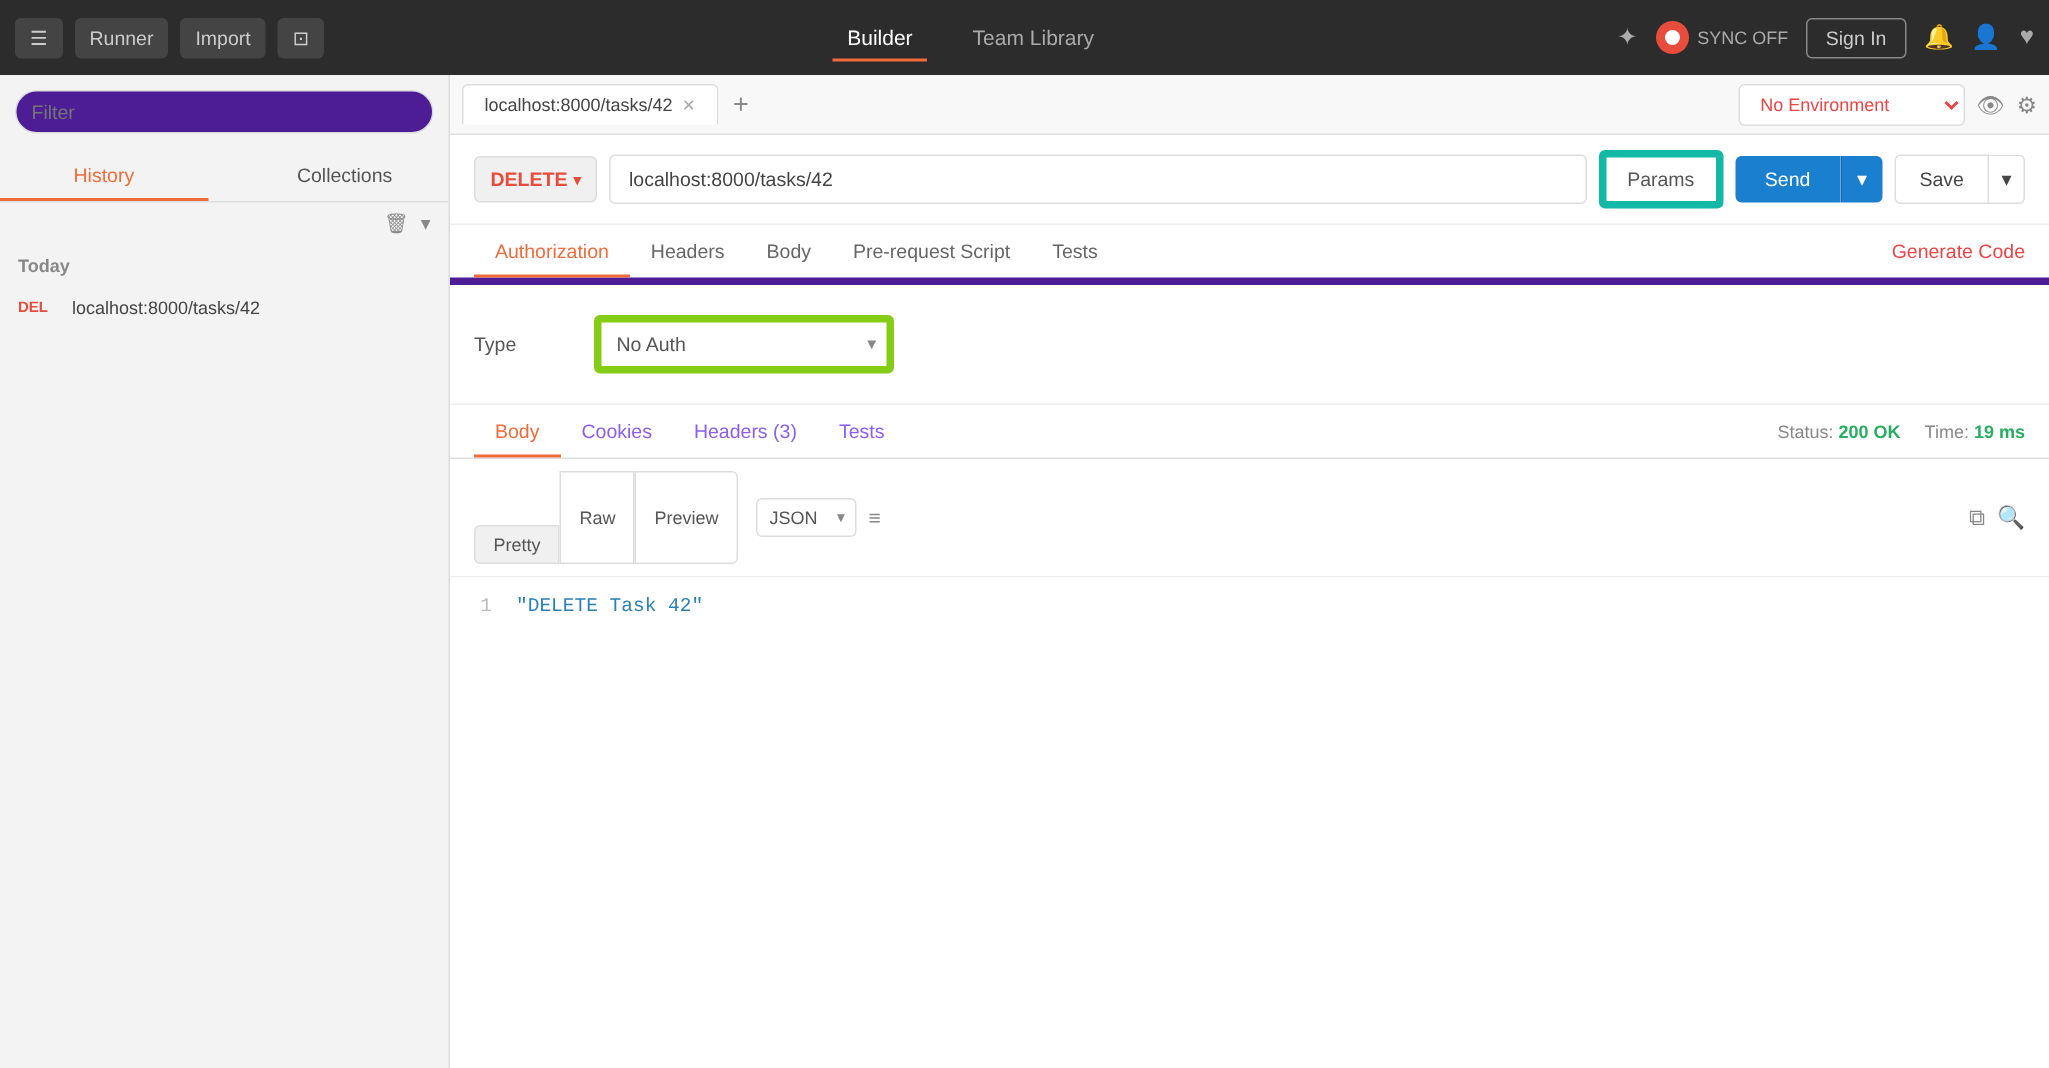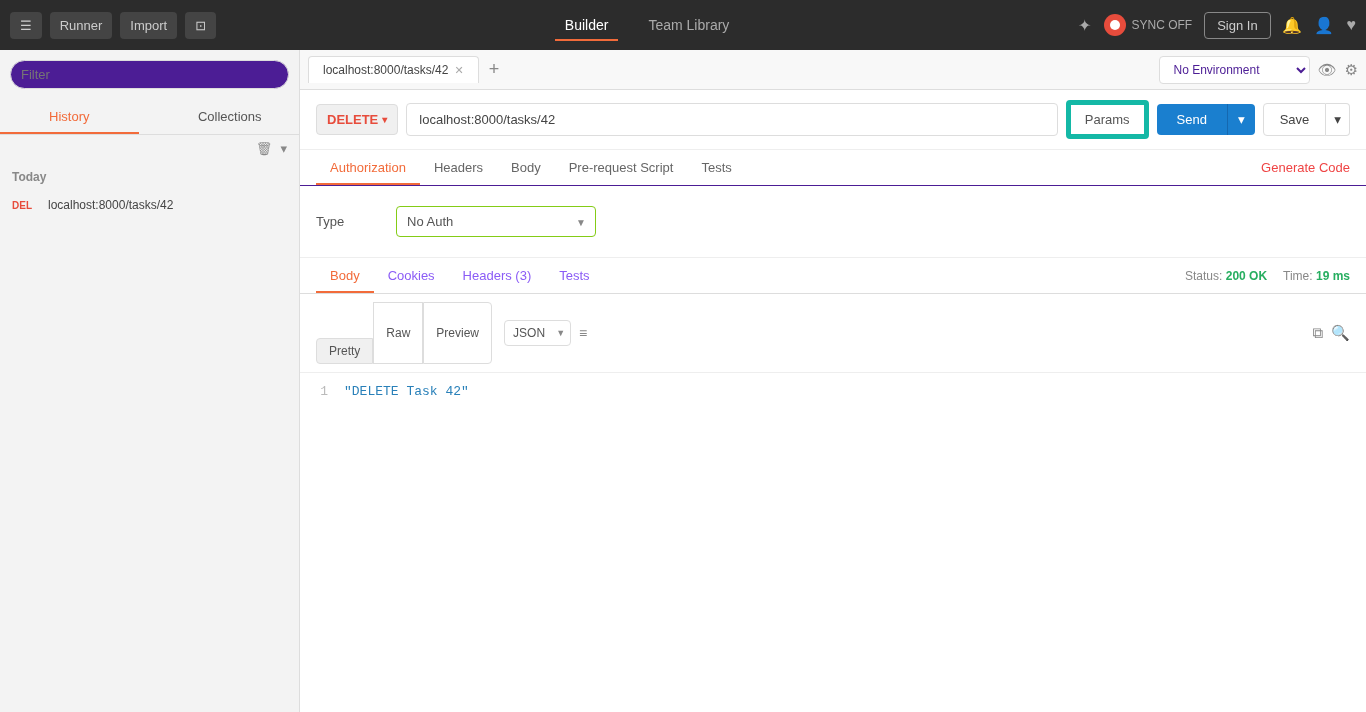--- a/index.html
+++ b/index.html
@@ -234,21 +234,21 @@
       align-items: center;
       gap: 8px;
     }
     .env-select {
       border: 1px solid #ddd;
       background: #fff;
       padding: 5px 10px;
       border-radius: 4px;
       font-size: 12px;
       cursor: pointer;
-      color: #4c1d95;
+      color: #ef4444;
       width: 151px;
     }
     .env-icon-btn {
       background: none;
       border: none;
       cursor: pointer;
       color: #888;
       font-size: 15px;
     }
 
@@ -330,21 +330,21 @@
       border-left: none;
       padding: 8px 8px;
       cursor: pointer;
       border-radius: 0 4px 4px 0;
       color: #444;
     }
 
     
     .req-tabs {
       display: flex;
-      border-bottom: 1px solid #4c1d95;
+      border-bottom: 5px solid #4c1d95;
       padding: 0 16px;
       background: #fff;
     }
     .req-tab {
       padding: 10px 14px;
       cursor: pointer;
       font-size: 13px;
       color: #666;
       border: none;
       background: none;
@@ -379,21 +379,21 @@
       align-items: center;
       gap: 20px;
       border-bottom: 1px solid #eee;
     }
     .type-label {
       font-size: 13px;
       color: #555;
       min-width: 60px;
     }
     .type-select {
-      border: 1px solid #84cc16;
+      border: 5px solid #84cc16;
       background: #fff;
       padding: 7px 30px 7px 10px;
       border-radius: 4px;
       font-size: 13px;
       cursor: pointer;
       color: #555;
       width: 200px;
       appearance: none;
       -webkit-appearance: none;
       position: relative;

